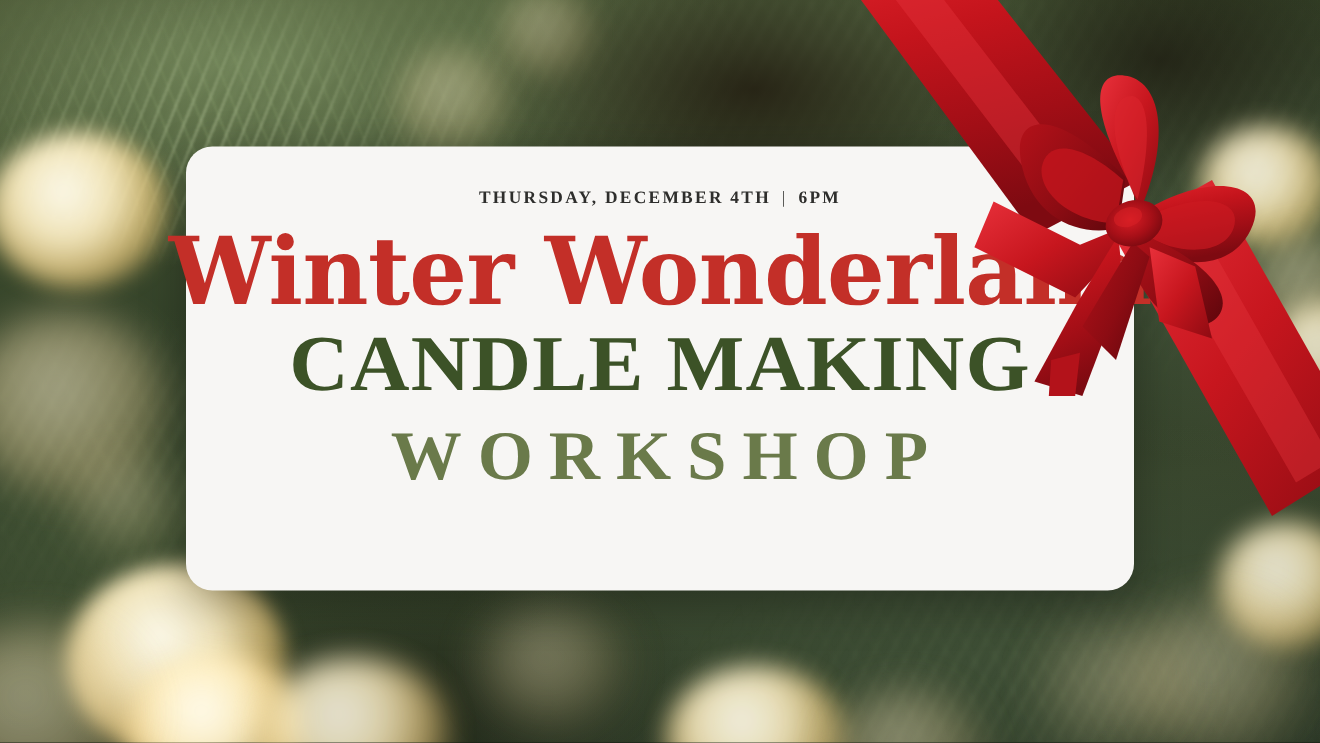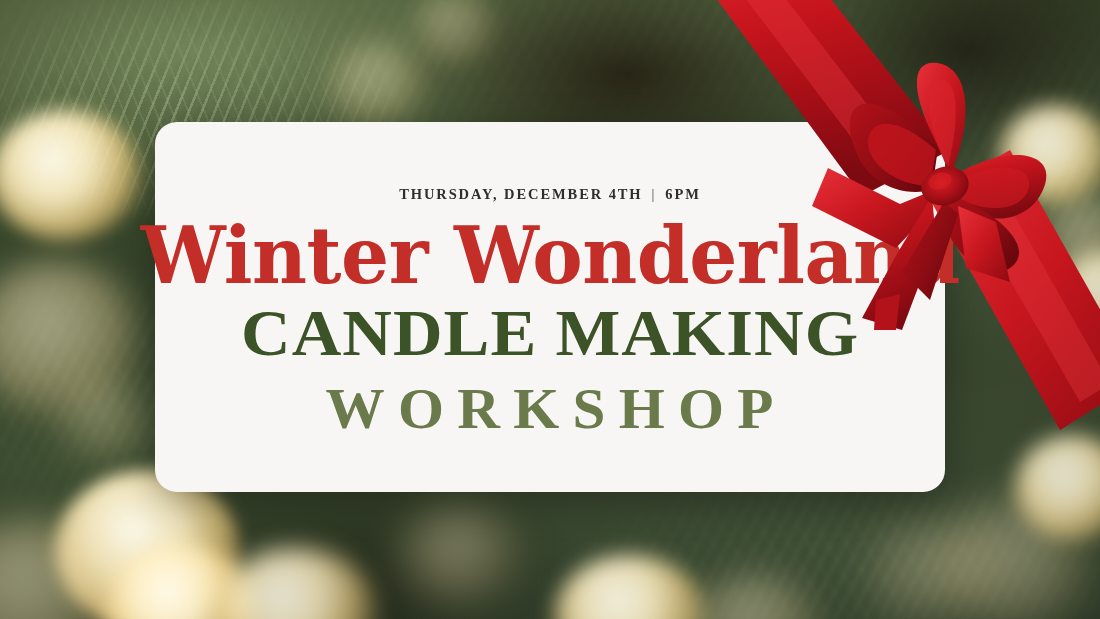--- a/index.html
+++ b/index.html
@@ -113,21 +113,21 @@
     box-shadow: 0 10px 38px rgba(0,0,0,0.30);
   }
 
   .card-inner {
     position: absolute;
     inset: 0;
     display: flex;
     flex-direction: column;
     align-items: center;
     justify-content: flex-start;
-    padding-top: 64px;
+    padding-top: 35px;
     box-sizing: border-box;
   }
 
   .eyebrow {
     font-family: "Liberation Serif", serif;
     font-weight: bold;
     font-size: 14.5px;
     letter-spacing: 1.9px;
     color: #2e2e2c;
     white-space: nowrap;

